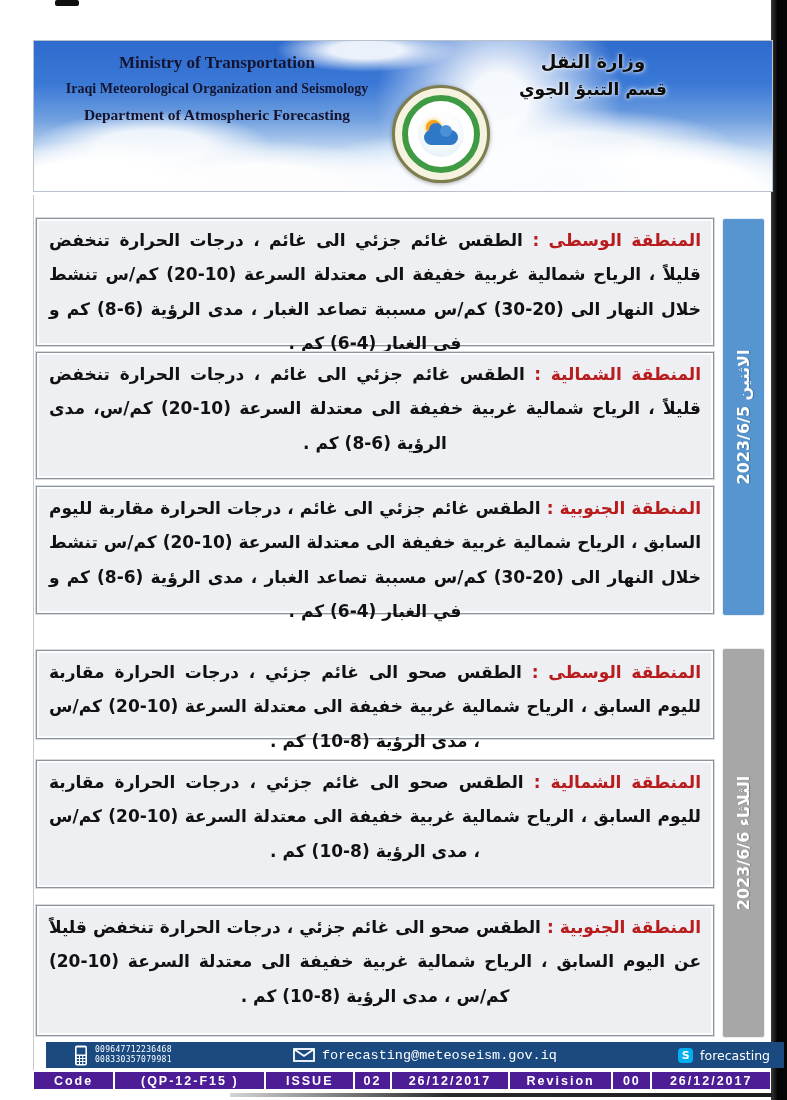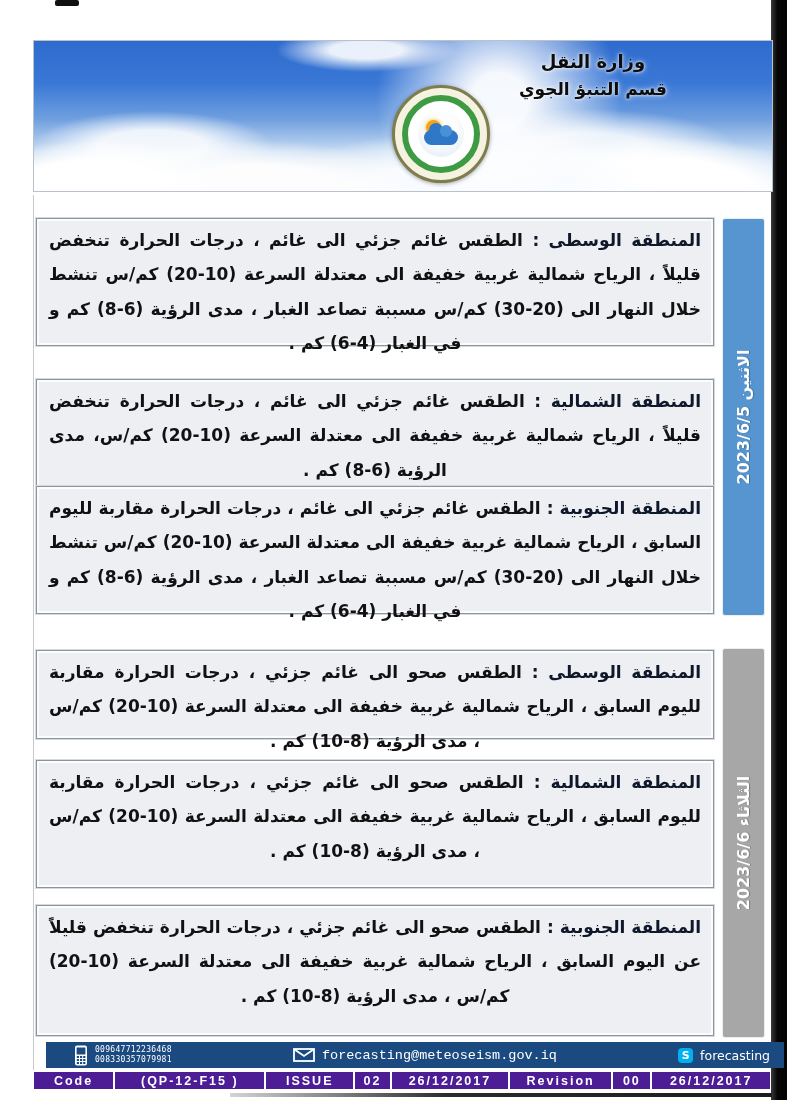--- a/index.html
+++ b/index.html
@@ -50,23 +50,23 @@
               background:#2f78c8;}
   .logo-cloud:before{content:"";position:absolute;left:5px;top:-7px;width:14px;height:14px;border-radius:50%;background:#2f78c8;}
   .logo-cloud:after{content:"";position:absolute;left:16px;top:-5px;width:12px;height:12px;border-radius:50%;background:#4a90d8;}
 
   
   .fblock{position:absolute;left:36px;width:678px;background:#edeff3;
           border:1px solid #8e949d;box-shadow:inset 0 0 0 2px #fbfcfd, 0 0 0 1px #d6d9de;
           box-sizing:border-box;padding:4px 12px 0 12px;direction:rtl;}
   .ftext{font-size:17px;font-weight:bold;color:#111111;line-height:2.02;
          text-align:justify;text-align-last:center;}
-  .rlabel{color:#0f172a;}
+  .rlabel{color:#b91c1c;}
   .b1{top:218px;height:128px;}
-  .b2{top:352px;height:127px;margin-top:27px;}
+  .b2{top:352px;height:127px;}
   .b3{top:486px;height:128px;}
   .b4{top:650px;height:89px;}
   .b5{top:760px;height:128px;}
   .b6{top:905px;height:131px;}
 
   
   .daytab{position:absolute;left:722px;width:43px;border-radius:3px;border:1px solid #e9eef4;box-sizing:border-box;}
   .tab-mon{top:218px;height:398px;background:#5695d0;}
   .tab-tue{top:648px;height:390px;background:#a7a7a7;}
   .tablabel{position:absolute;left:50%;top:50%;width:380px;height:30px;margin-left:-190px;margin-top:-15px;
@@ -97,20 +97,25 @@
 <body>
 
 <div class="page">
 
   <div class="edge-right"></div>
   <div class="speck-top"></div>
   <div class="edge-bottom"></div>
   <div class="edge-left"></div>
 
   <div class="sky">
+    <div class="en-block">
+      <div class="en-l1">Ministry of Transportation</div>
+      <div class="en-l2">Iraqi Meteorological Organization and Seismology</div>
+      <div class="en-l3">Department of Atmospheric Forecasting</div>
+    </div>
     <div class="logo">
       <div class="logo-ring">
         <div class="logo-core">
           <span class="logo-sun"></span>
           <span class="logo-cloud"></span>
         </div>
       </div>
     </div>
     <div class="ar-block">
       <div class="ar-l1">وزارة النقل</div>

